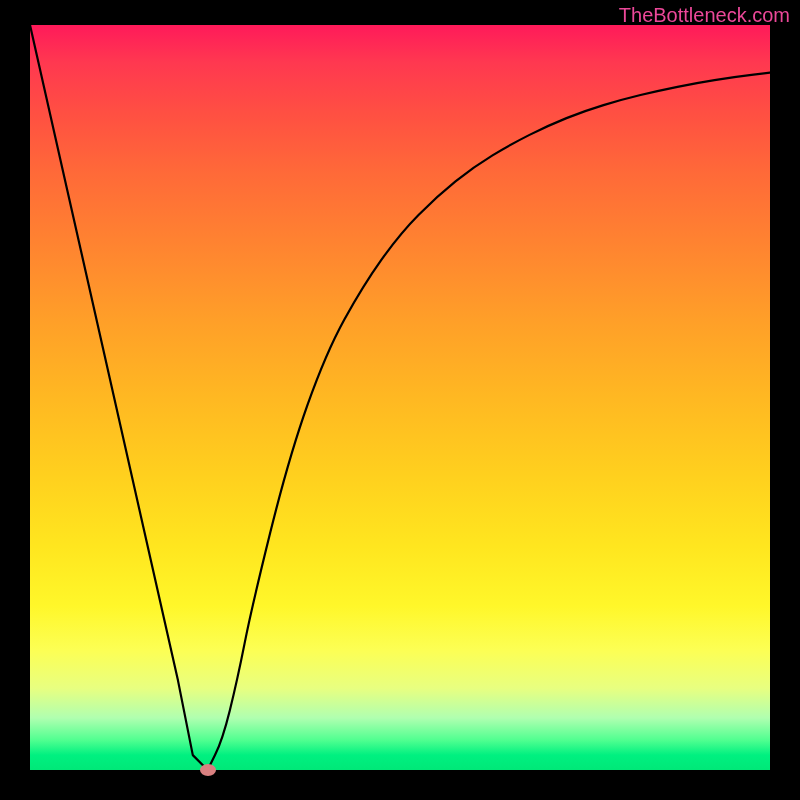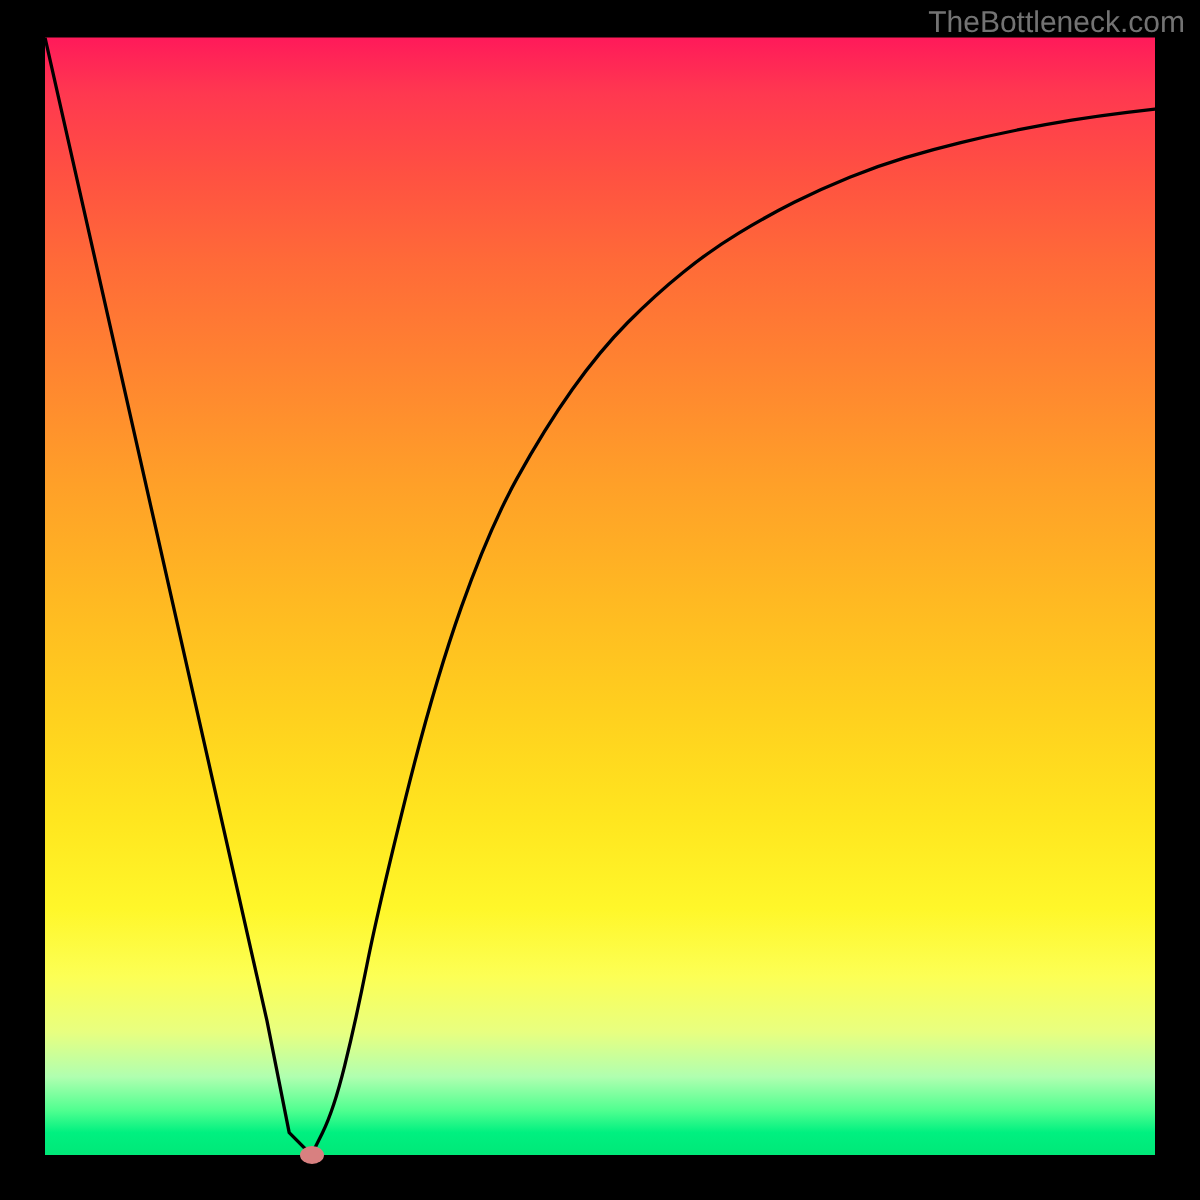--- a/index.html
+++ b/index.html
@@ -8,21 +8,21 @@
     height: 800px;
     background: #000;
     position: relative;
     font-family: Arial, sans-serif;
     overflow: hidden;
   }
   .watermark {
     position: absolute;
     top: 4px;
     right: 10px;
-    color: #737373;
+    color: #ec4899;
     font-size: 20px;
     font-weight: 500;
     z-index: 10;
     margin-left: 40px;
   }
   .plot-area {
     position: absolute;
     left: 30px;
     top: 25px;
     width: 740px;

